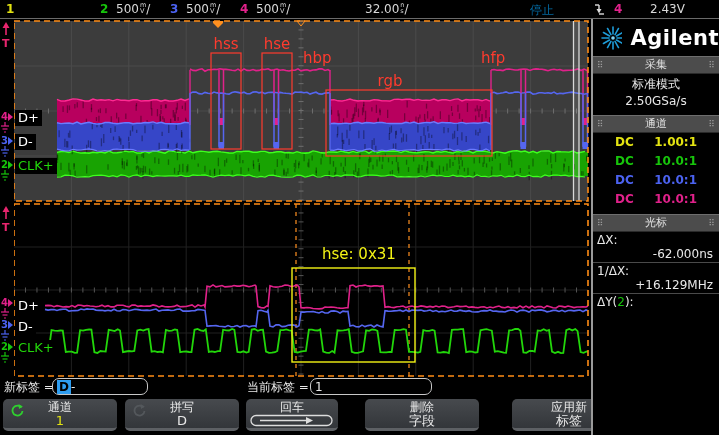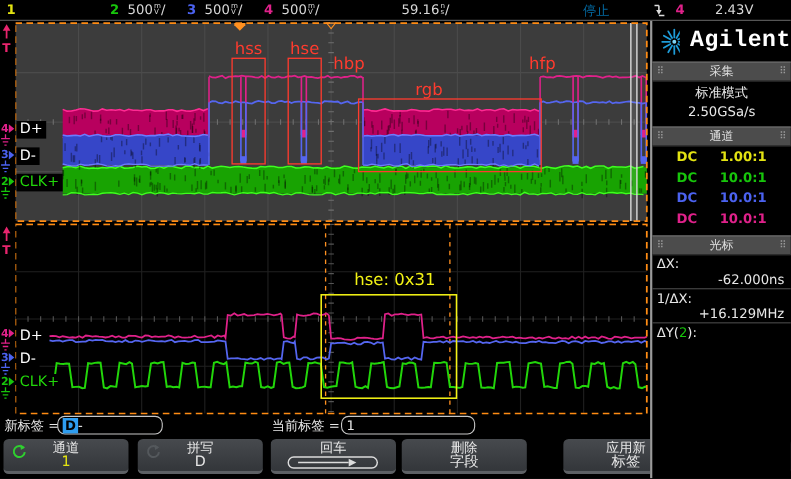--- a/index.html
+++ b/index.html
@@ -28,21 +28,21 @@
   
   #sidebar{left:591px;top:19px;width:128px;height:416px;background:#000;border-left:2px solid #9a9a9a;box-sizing:border-box;color:#e8e8e8;}
   .sb-header{position:relative;height:16px;background:#4c4c4c;border-top:1px solid #6e6e6e;border-bottom:1px solid #2a2a2a;
              color:#e0e0e0;font-size:11px;line-height:16px;text-align:center;}
   .grip{position:absolute;top:3px;font-size:9px;color:#9a9a9a;line-height:10px;}
   .sb-acq{font-size:12px;text-align:center;line-height:17px;padding-top:2px;}
   .ch-row{display:flex;justify-content:space-between;padding:0 22px;font-size:12px;font-weight:bold;line-height:19px;}
   .cur-label{font-size:12px;padding:1px 0 0 4px;line-height:14px;}
   .cur-value{font-size:12px;text-align:right;padding:0 6px 1px 0;line-height:14px;border-bottom:1px solid #4a4a4a;}
   #brandrow{display:flex;align-items:center;height:37px;}
-  #brandname{font-size:21px;font-weight:bold;color:#fff;margin-left:9px;letter-spacing:0.5px;font-family:Liberation Mono, monospace;}
+  #brandname{font-size:21px;font-weight:bold;color:#fff;margin-left:9px;letter-spacing:0.5px;}
 </style>
 </head>
 <body>
 
 <div id="root">
 
   <div id="topbar" class="abs">
       <div class="tb-item" style="left: 6px; color: rgb(227, 227, 18); font-weight: bold;">1</div>
       <div class="tb-item" style="left: 100px; color: rgb(23, 197, 11); font-weight: bold;">2</div>
       <div class="tb-item" style="left: 116px;"><span>500</span><div class="ustack">
@@ -52,21 +52,21 @@
       <div class="tb-item" style="left: 170px; color: rgb(75, 98, 240); font-weight: bold;">3</div>
       <div class="tb-item" style="left: 186px;"><span>500</span><div class="ustack">
           <div>m</div>
           <div>V</div>
         </div>/</div>
       <div class="tb-item" style="left: 240px; color: rgb(224, 33, 138); font-weight: bold;">4</div>
       <div class="tb-item" style="left: 256px;"><span>500</span><div class="ustack">
           <div>m</div>
           <div>V</div>
         </div>/</div>
-      <div class="tb-item" style="left: 365px;"><span>59.16</span><div class="ustack">
+      <div class="tb-item" style="left: 365px;"><span>32.00</span><div class="ustack">
           <div>n</div>
           <div>s</div>
         </div>/</div>
       <div class="tb-item" style="left: 433px; margin-top: 22px;"><span>16.80</span><div class="ustack">
           <div>µ</div>
           <div>s</div>
         </div>/</div>
       <div class="tb-item" style="left: 530px; color: #0369a1;">停止</div>
       <div class="tb-item" style="left: 594px;"><svg width="11" height="14">
           <line x1="1" y1="3" x2="5" y2="3" stroke="#ddd" stroke-width="1.4"></line>
@@ -779,21 +779,21 @@
         <div class="sk-value" style="color: rgb(227, 227, 18);">1</div>
       </div>
       <div class="softkey" style="left: 125px; width: 114px;">
         <svg width="14" height="14" class="sk-icon">
           <path d="M11.5,4.5 A5,5 0 1 0 12.5,8" stroke="#54585c" fill="none" stroke-width="1.8"></path>
           <polygon points="8.5,1 12.8,3.5 9,6" fill="#54585c"></polygon>
         </svg>
         <div class="sk-label">拼写</div>
         <div class="sk-value">D</div>
       </div>
-      <div class="softkey" style="left: 246px; width: 114px;"><div class="sk-label">回车</div><svg width="84" height="13">
+      <div class="softkey" style="left: 246px; width: 92px;"><div class="sk-label">回车</div><svg width="84" height="13">
           <rect x="1" y="1.5" width="81" height="10" rx="5" fill="none" stroke="#dcdcdc" stroke-width="1.3"></rect>
           <line x1="10" y1="6.5" x2="56" y2="6.5" stroke="#dcdcdc" stroke-width="1.3"></line>
           <polygon points="56,3 63,6.5 56,10" fill="#dcdcdc"></polygon>
         </svg></div>
       <div class="softkey" style="left: 365px; width: 114px;">
         <div class="sk-label">删除</div>
         <div class="sk-value">字段</div>
       </div>
       <div class="softkey" style="left: 512px; width: 114px; text-align: center;">
         <div class="sk-label">应用新</div>

